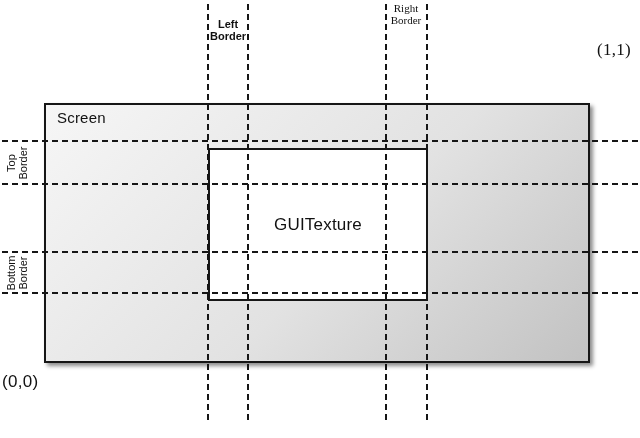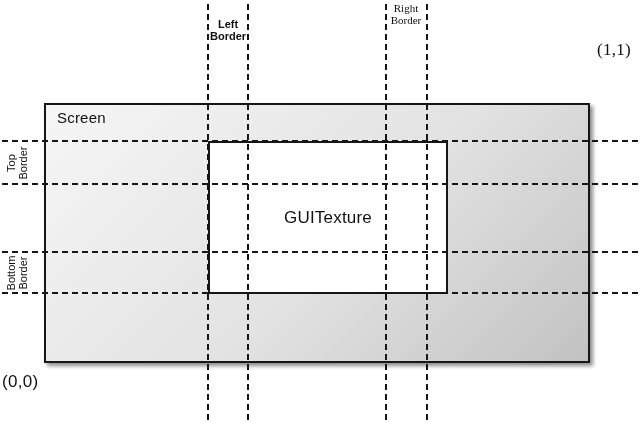--- a/index.html
+++ b/index.html
@@ -26,21 +26,21 @@
     box-shadow:3px 3px 4px rgba(0,0,0,0.45);
     z-index:1;
     margin-top:44px;
   }
   .screen-label{
     position:absolute;left:11px;top:4px;
     font-size:15px;letter-spacing:.2px;
   }
 
   .texture{
-    position:absolute;left:208px;top:141px;width:240px;height:153px;
+    position:absolute;left:208px;top:148px;width:220px;height:153px;
     background:var(--texture-fill);
     border:2px solid var(--line-color);
     z-index:2;
     display:flex;align-items:center;justify-content:center;
   }
   .texture-label{font-size:17px;letter-spacing:.2px;}
 
   .vline{
     position:absolute;top:4px;height:419px;width:2px;z-index:3;
     background:repeating-linear-gradient(to bottom,var(--line-color) 0px,var(--line-color) 6px,transparent 6px,transparent 10px);

